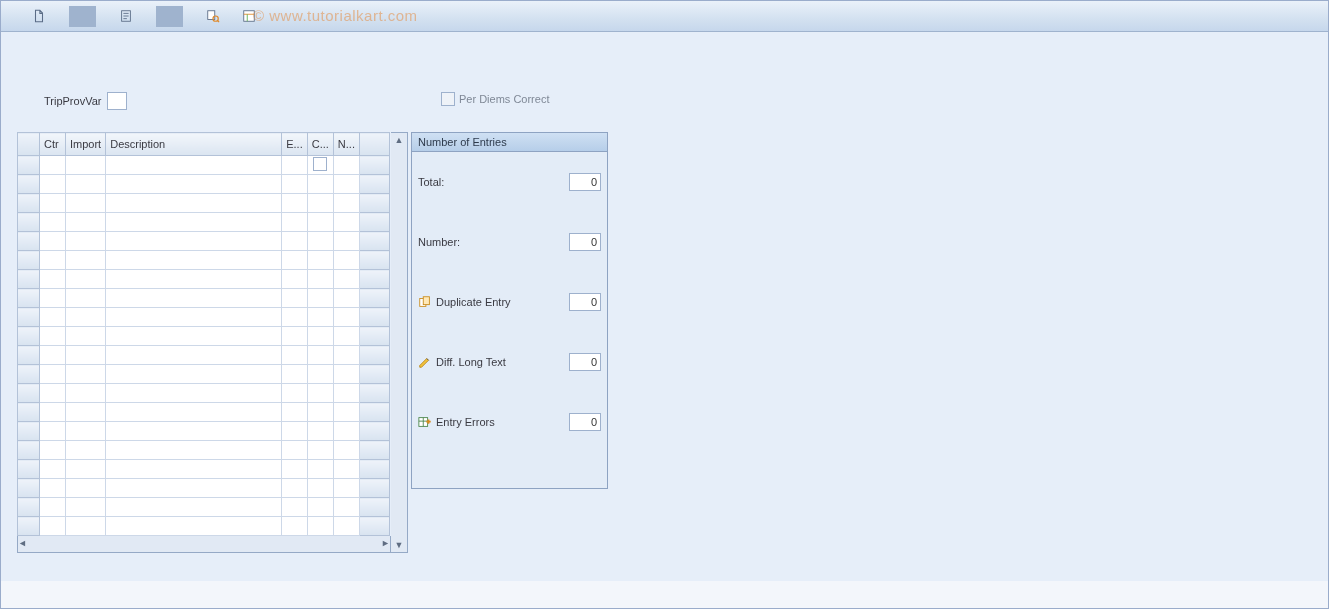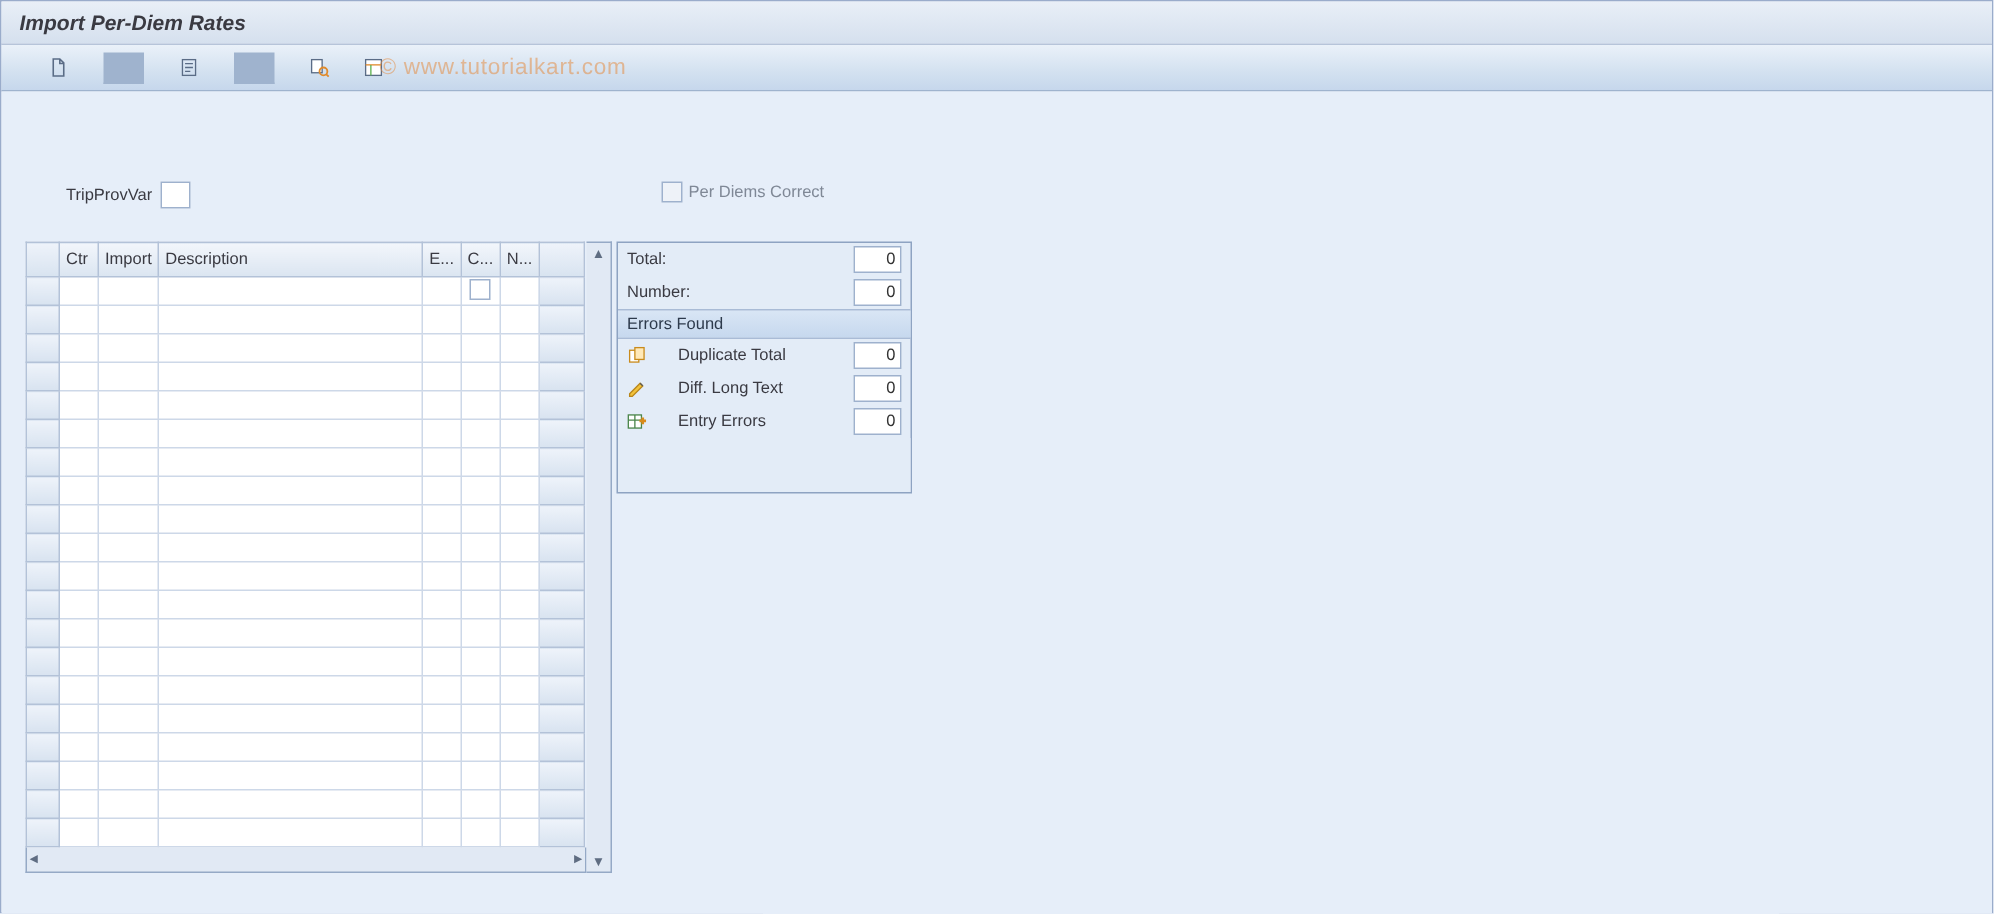--- a/index.html
+++ b/index.html
@@ -203,22 +203,22 @@
   }
   .panel .panel-title {
     background: linear-gradient(#cfe0f3, #b6cee9);
     border-bottom: 1px solid #8ea3c2;
     padding: 3px 6px;
     color: #2d3a4c;
   }
   .panel .prow {
     display: flex;
     align-items: center;
-    padding: 2px 6px;
-    gap: 20px;
+    padding: 21px 6px;
+    gap: 4px;
   }
   .panel .prow .lbl { flex: 1; color: #3a3a42; }
   .panel .prow .val {
     width: 24px;
     height: 16px;
     background: #fff;
     border: 1px solid #9eb1cd;
     text-align: right;
     padding: 0 3px;
     line-height: 16px;
@@ -233,23 +233,20 @@
   }
   .panel .pad { padding: 6px 6px 30px 6px; background: #e3ecf7; }
 
   .icon-sm { width: 14px; height: 14px; display: inline-block; }
 </style>
 </head>
 <body>
 
 <div class="frame">
 
-  <div class="title-bar">
-    <span class="title">Import Per-Diem Rates</span>
-  </div>
 
   <div class="toolbar">
     <span class="tbtn">
       <svg class="icon-sm" viewBox="0 0 16 16">
           <path fill="none" stroke="#5a6c86" stroke-width="1.2" d="M4 1.5h5l3 3v10H4zM9 1.5V5h3"></path>
         </svg>
     </span>
     <span class="toolbar sep"></span>
     <span class="tbtn">
       <svg class="icon-sm" viewBox="0 0 16 16">
@@ -520,35 +517,35 @@
           <span class="arrow">►</span>
         </div>
       </div>
       <div class="vscroll">
         <span class="arrow">▲</span>
         <span class="arrow">▼</span>
       </div>
     </div>
 
     <div class="panel">
+      <div class="panel-title">Number of Entries</div>
       <div class="prow">
         <span class="lbl">Total:</span>
         <span class="val">0</span>
       </div>
       <div class="prow">
         <span class="lbl">Number:</span>
         <span class="val">0</span>
       </div>
-      <div class="section">Errors Found</div>
       <div class="prow">
         <svg class="icon-sm" viewBox="0 0 16 16">
             <rect x="2" y="4" width="7" height="9" fill="#fff" stroke="#c98b1c"></rect>
             <rect x="6" y="2" width="7" height="9" fill="#ffe9b8" stroke="#c98b1c"></rect>
           </svg>
-        <span class="lbl">Duplicate Total</span>
+        <span class="lbl">Duplicate Entry</span>
         <span class="val">0</span>
       </div>
       <div class="prow">
         <svg class="icon-sm" viewBox="0 0 16 16">
             <path d="M2 12l8-8 2 2-8 8H2z" fill="#f2c23a" stroke="#b8861b"></path>
             <path d="M10 4l2 2" stroke="#595959"></path>
           </svg>
         <span class="lbl">Diff. Long Text</span>
         <span class="val">0</span>
       </div>

